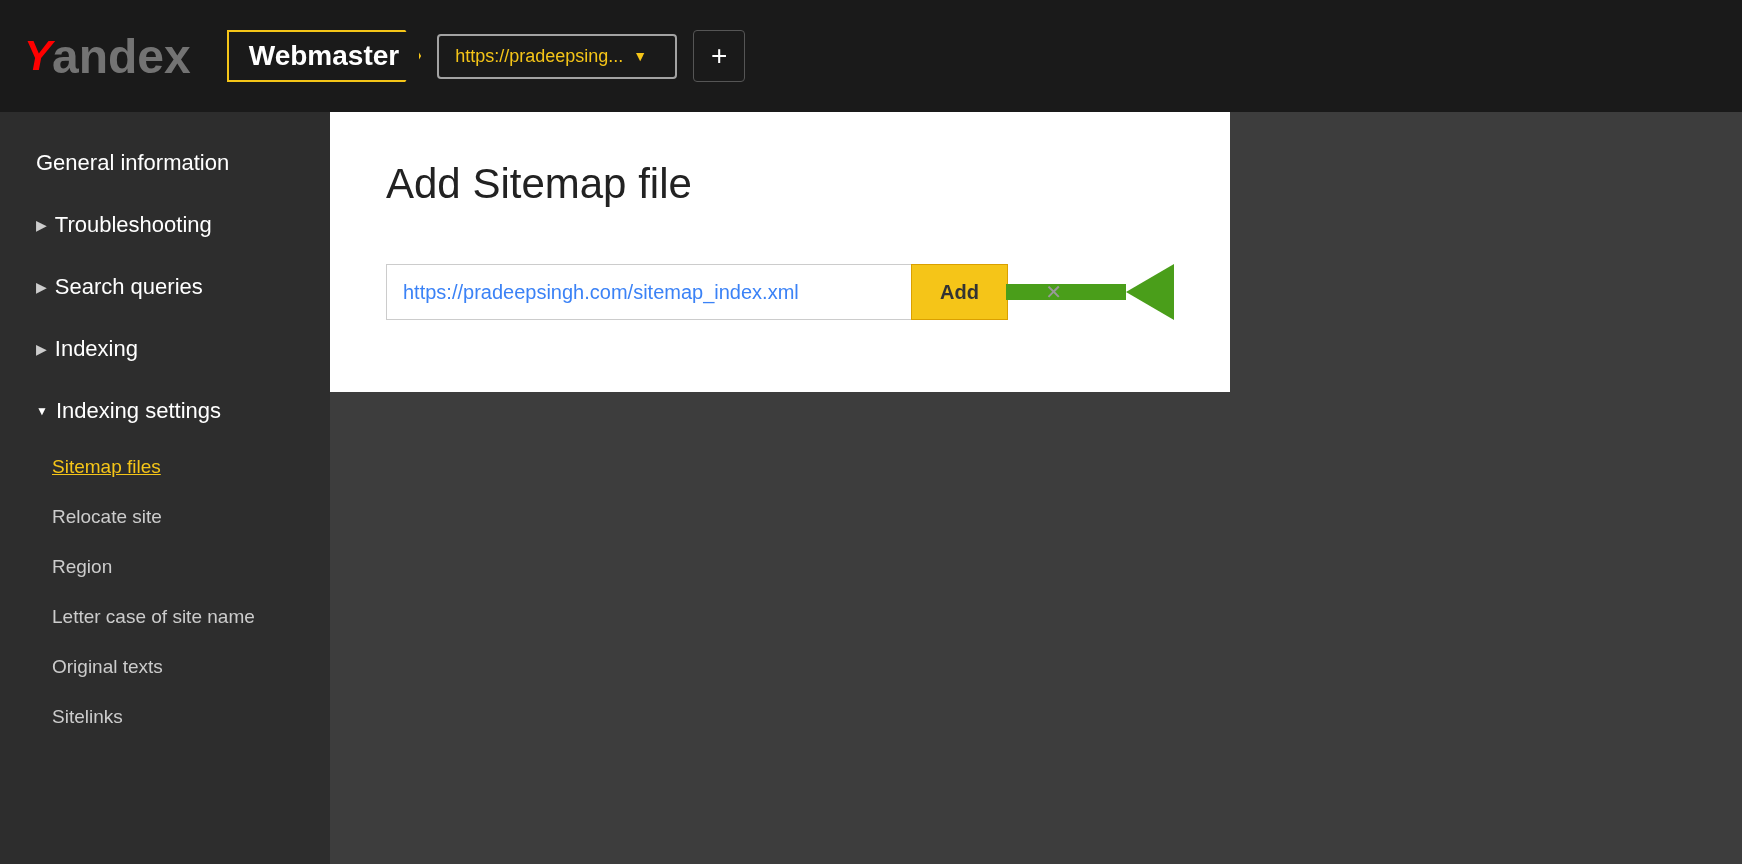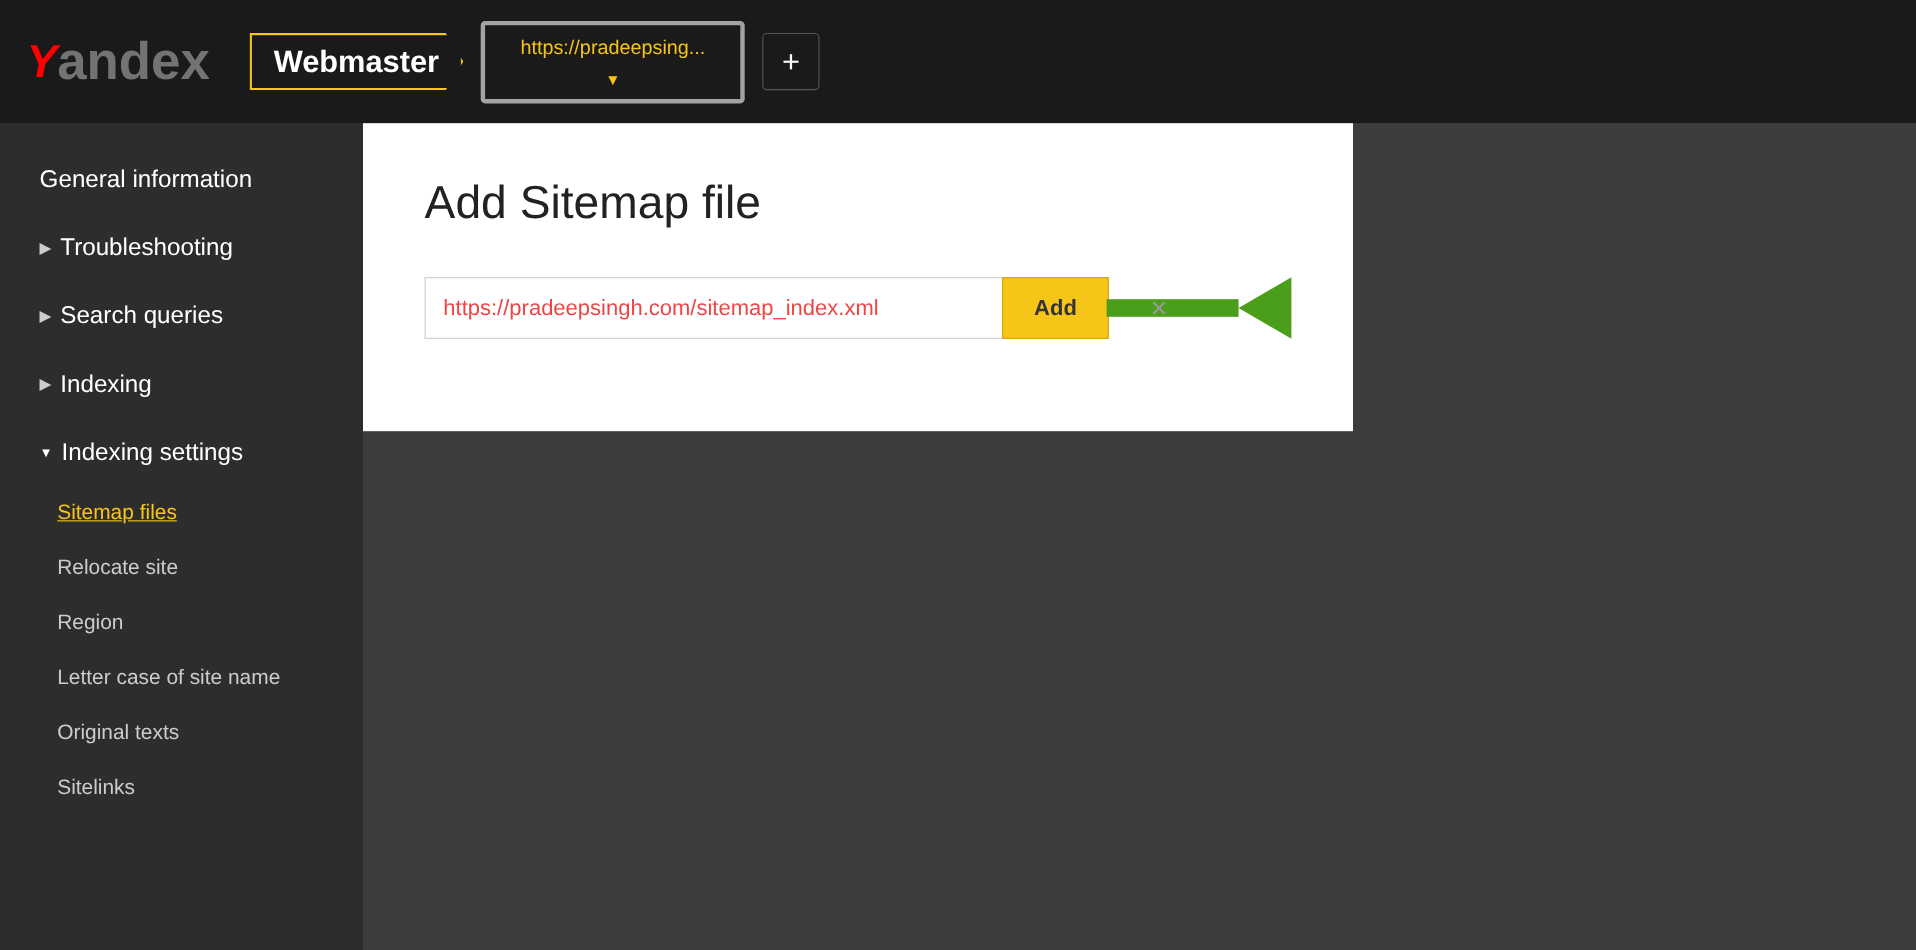--- a/index.html
+++ b/index.html
@@ -27,30 +27,29 @@
       padding: 8px 20px;
       font-size: 28px;
       font-weight: bold;
       clip-path: polygon(0 0, calc(100% - 16px) 0, 100% 50%, calc(100% - 16px) 100%, 0 100%);
       background: transparent;
       margin-left: 20px;
     }
     .site-selector {
       display: flex;
       align-items: center;
-      border: 4px solid #a3a3a3;
+      border: 2px solid #a3a3a3;
       border-radius: 4px;
       padding: 10px 16px;
       gap: 10px;
       cursor: pointer;
       background: transparent;
       color: #f5c518;
       font-size: 18px;
       min-width: 240px;
-      flex-direction: column;
     }
     .site-selector .chevron { color: #f5c518; font-size: 14px; }
     .add-site-btn {
       border: 1px solid #555;
       border-radius: 4px;
       background: transparent;
       color: #fff;
       font-size: 28px;
       width: 52px;
       height: 52px;
@@ -117,35 +116,35 @@
       width: 100%;
       max-width: 900px;
       min-height: 280px;
       padding: 48px 56px 60px;
       margin: 0;
     }
     .content-title {
       font-size: 42px;
       font-weight: normal;
       color: #222;
-      margin-bottom: 44px;
+      margin-bottom: 56px;
     }
     .input-row {
       display: flex;
       align-items: center;
       gap: 0;
       position: relative;
     }
     .sitemap-input {
       flex: 1;
       border: 1px solid #ccc;
       border-right: none;
       padding: 14px 48px 14px 16px;
       font-size: 20px;
-      color: #ef4444;
+      color: #3b82f6;
       outline: none;
       height: 56px;
     }
     .clear-btn {
       position: absolute;
       right: 100px;
       background: transparent;
       border: none;
       cursor: pointer;
       color: #999;

